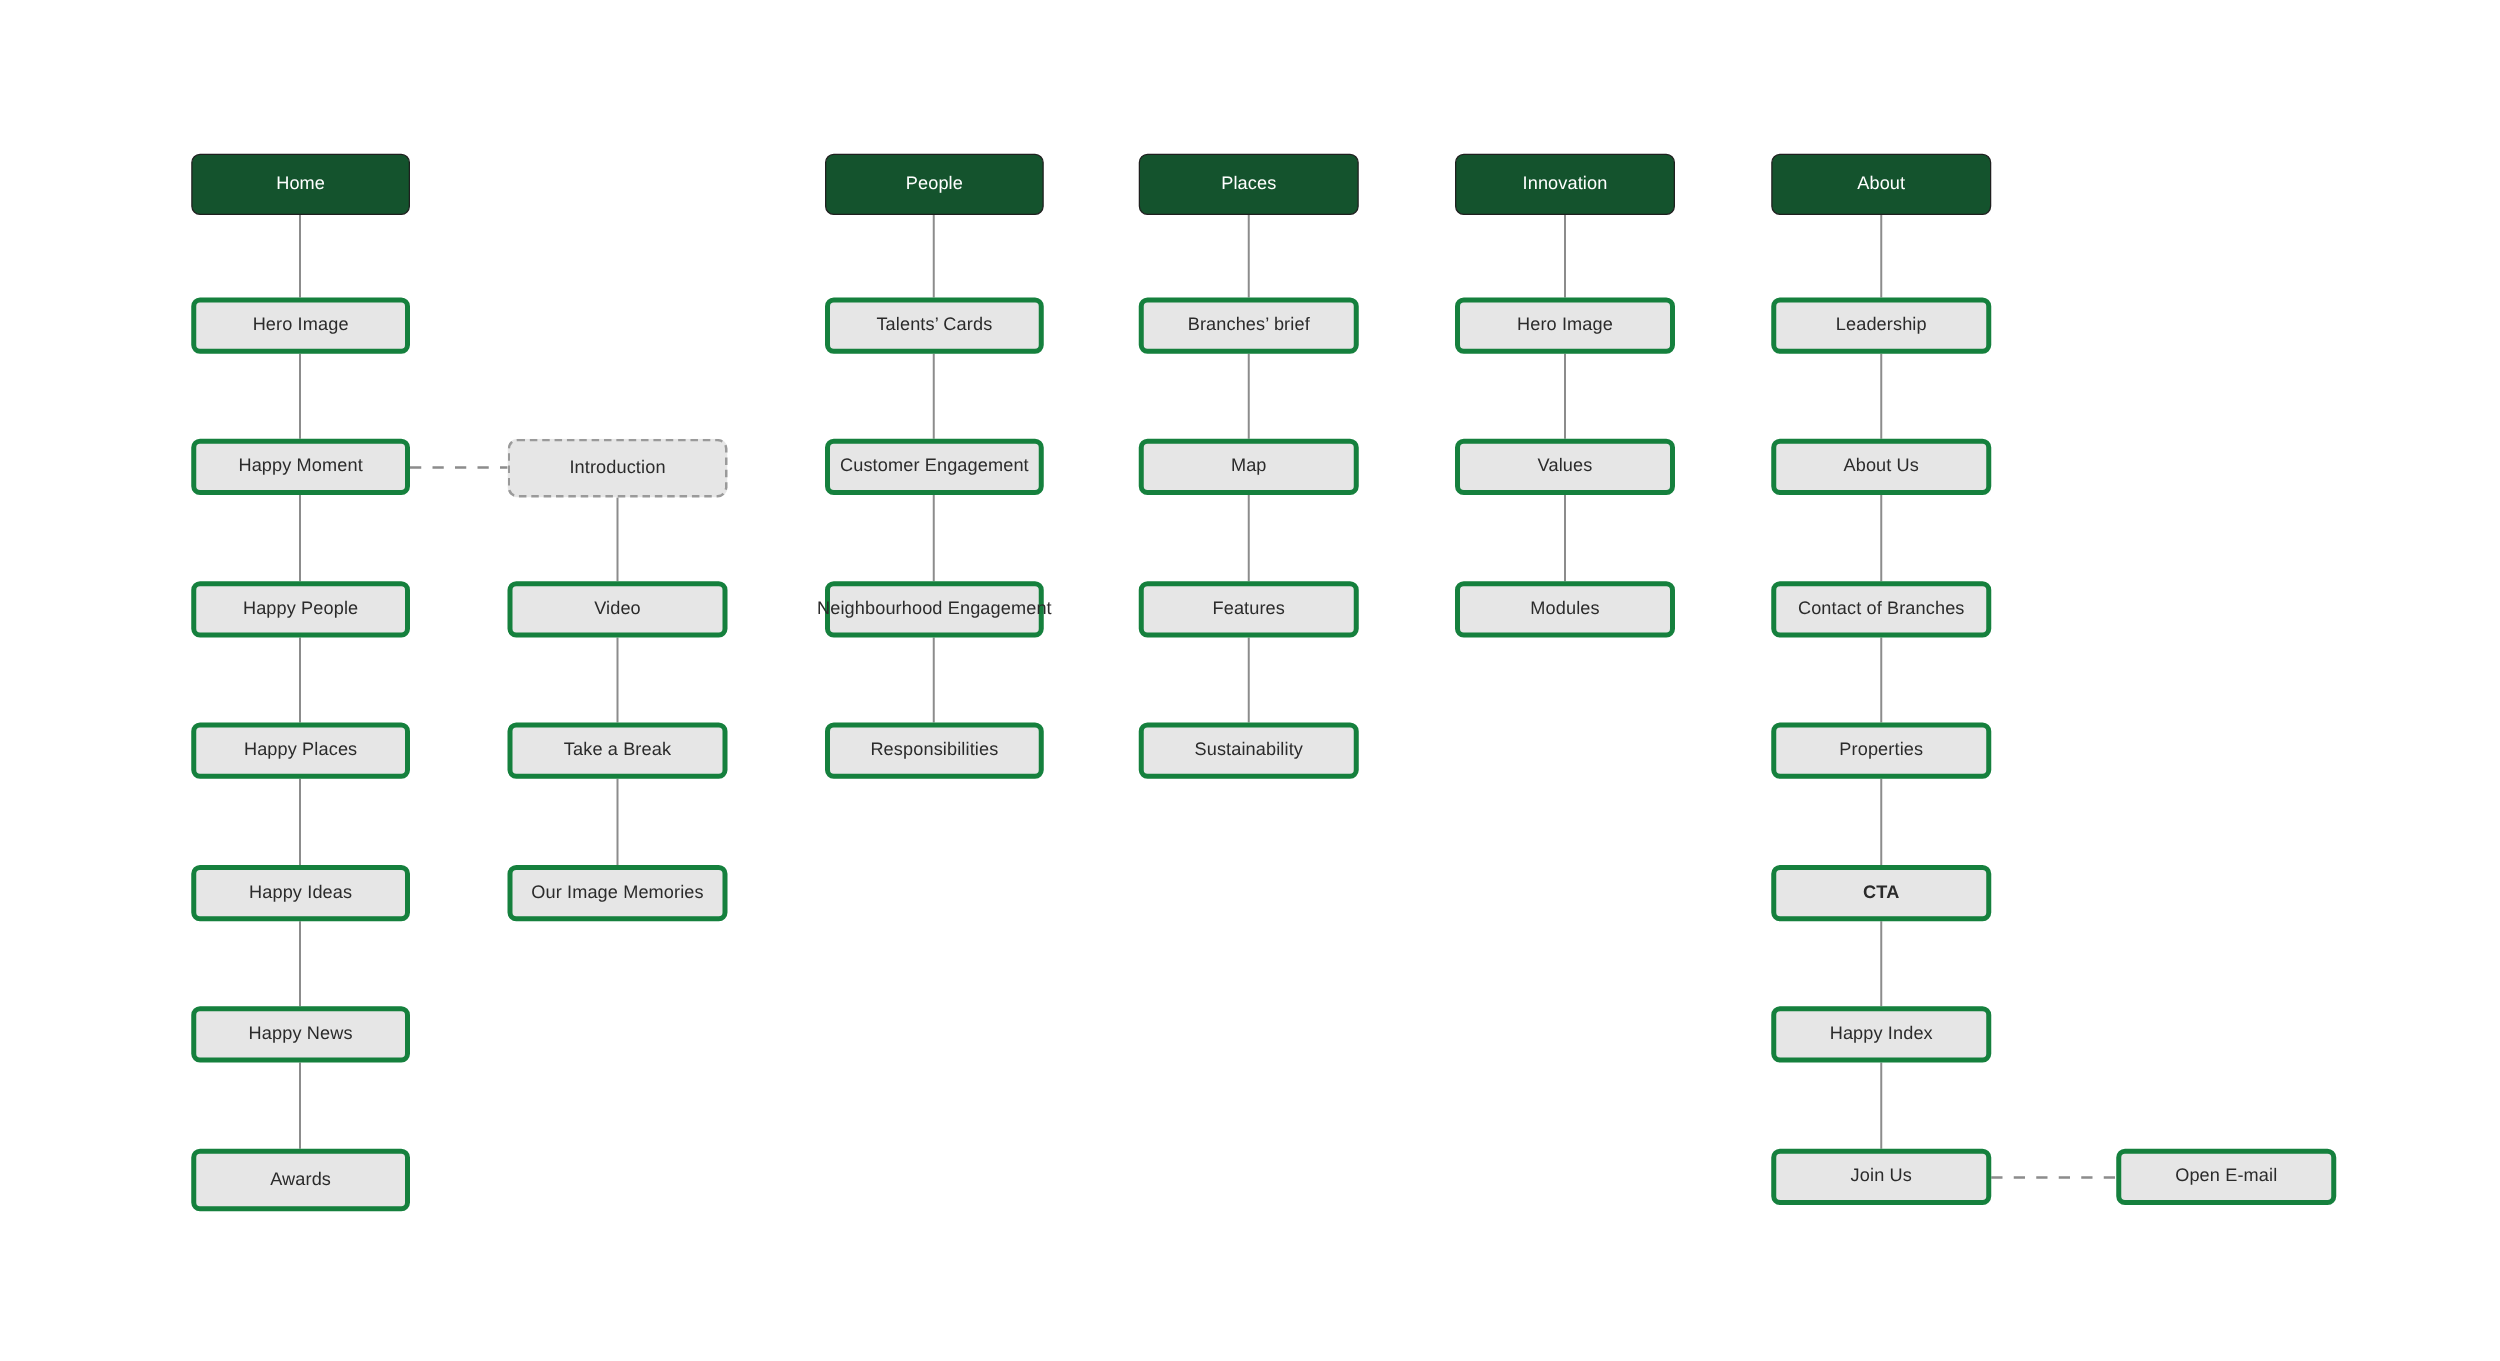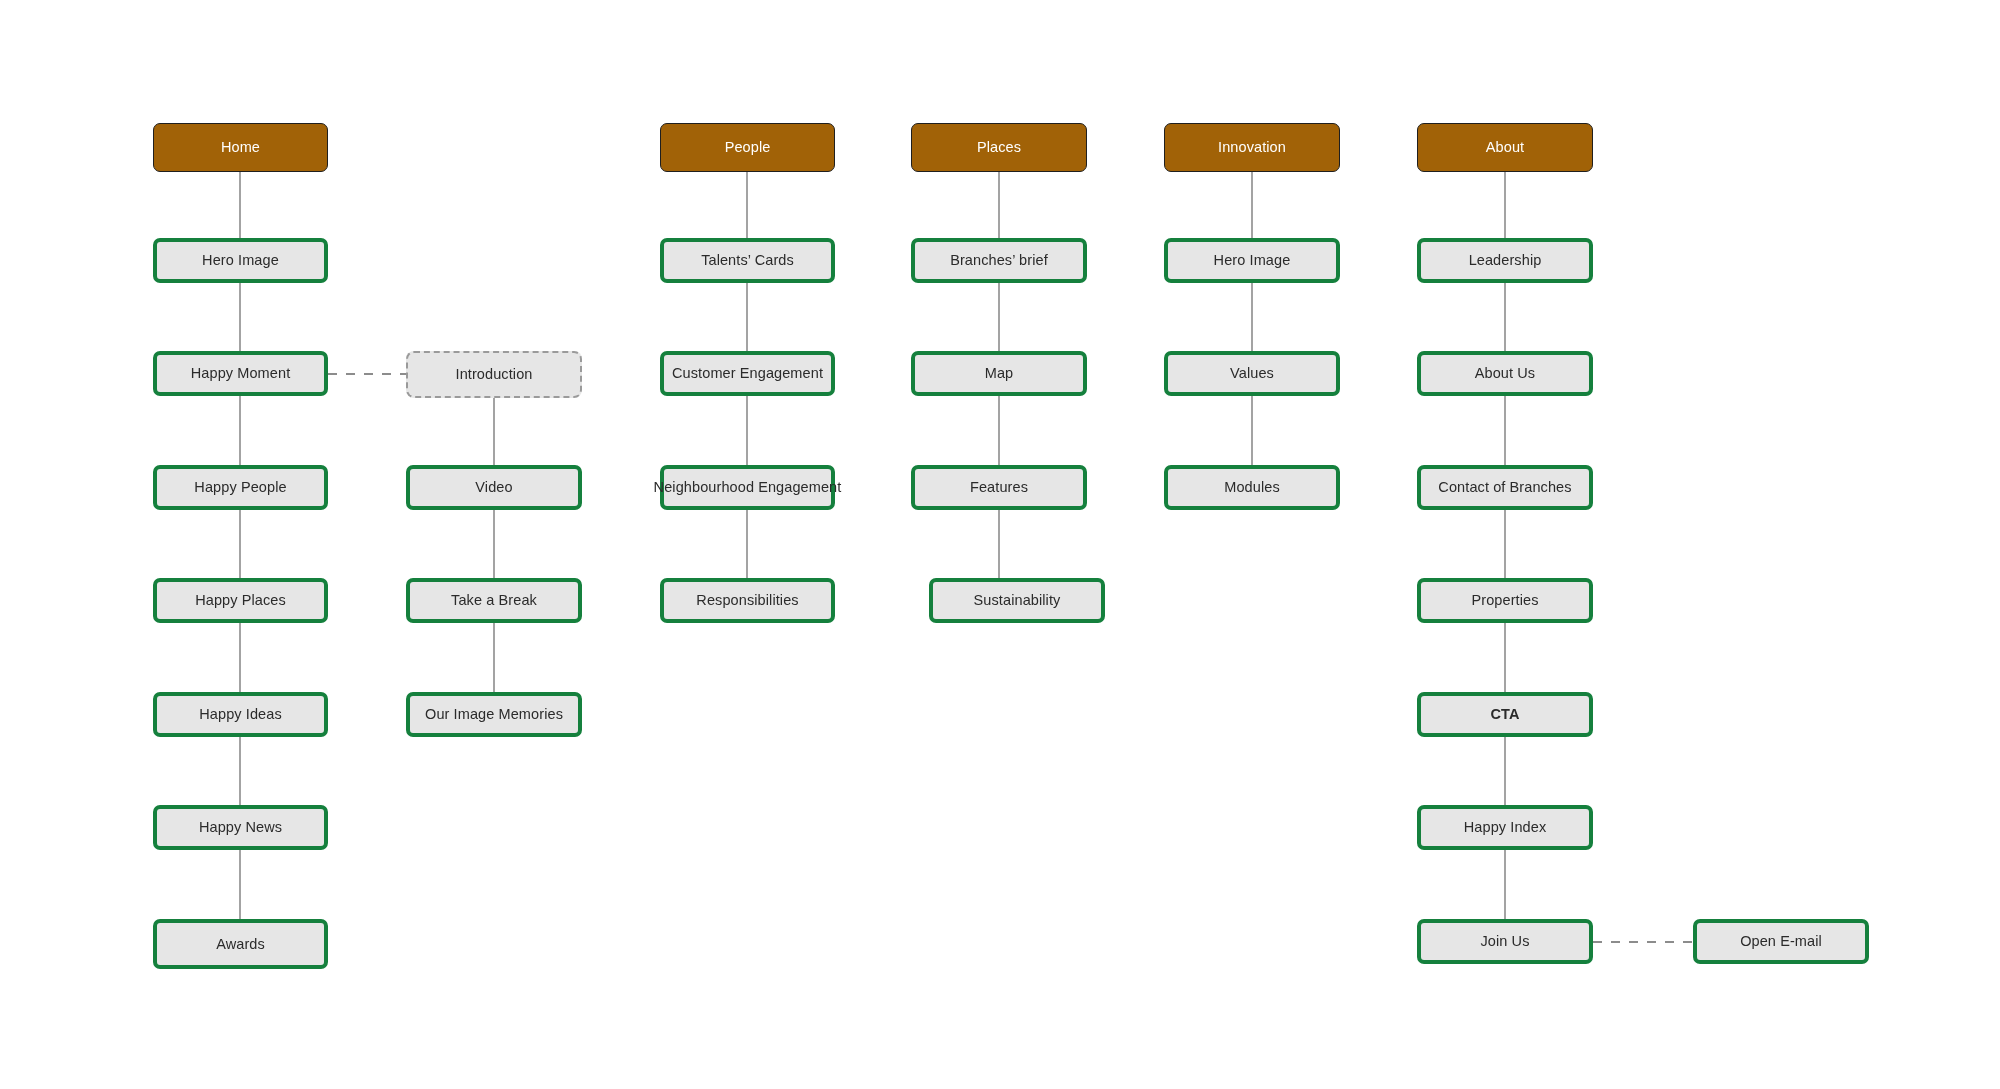--- a/index.html
+++ b/index.html
@@ -33,21 +33,21 @@
     align-items: center;
     justify-content: center;
     text-align: center;
     border-radius: 7px;
     font-size: 14.5px;
     line-height: 1.25;
     letter-spacing: 0.1px;
     padding: 4px 8px;
   }
   .node-root {
-    background: #a16207;
+    background: #14532d;
     color: #ffffff;
     border: 1px solid #1f1f1f;
     font-weight: 400;
   }
   .node-page {
     background: #e6e6e6;
     color: #2b2b2b;
     border: 4px solid #15803d;
     font-weight: 400;
   }
@@ -155,21 +155,21 @@
       </div>
       <div class="node node-page" style="left: 911px; top: 238px; width: 176px; height: 45px;">
         <span class="node-label">Branches’ brief</span>
       </div>
       <div class="node node-page" style="left: 911px; top: 351px; width: 176px; height: 45px;">
         <span class="node-label">Map</span>
       </div>
       <div class="node node-page" style="left: 911px; top: 465px; width: 176px; height: 45px;">
         <span class="node-label">Features</span>
       </div>
-      <div class="node node-page" style="left: 911px; top: 578px; width: 176px; height: 45px; margin-left: 18px;">
+      <div class="node node-page" style="left: 911px; top: 578px; width: 176px; height: 45px;">
         <span class="node-label">Sustainability</span>
       </div>
       <div class="node node-root" style="left: 1164px; top: 123px; width: 176px; height: 49px;">
         <span class="node-label">Innovation</span>
       </div>
       <div class="node node-page" style="left: 1164px; top: 238px; width: 176px; height: 45px;">
         <span class="node-label">Hero Image</span>
       </div>
       <div class="node node-page" style="left: 1164px; top: 351px; width: 176px; height: 45px;">
         <span class="node-label">Values</span>

